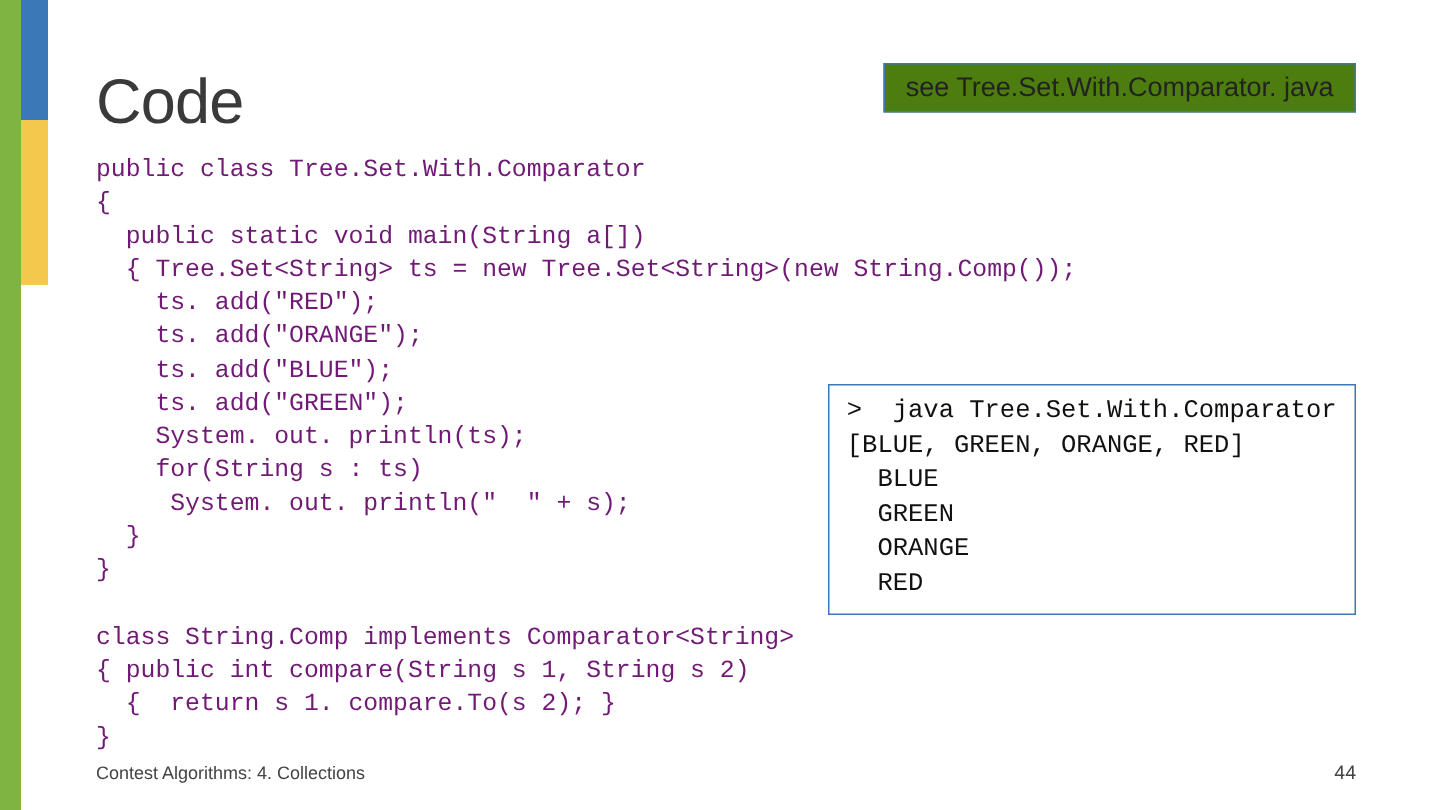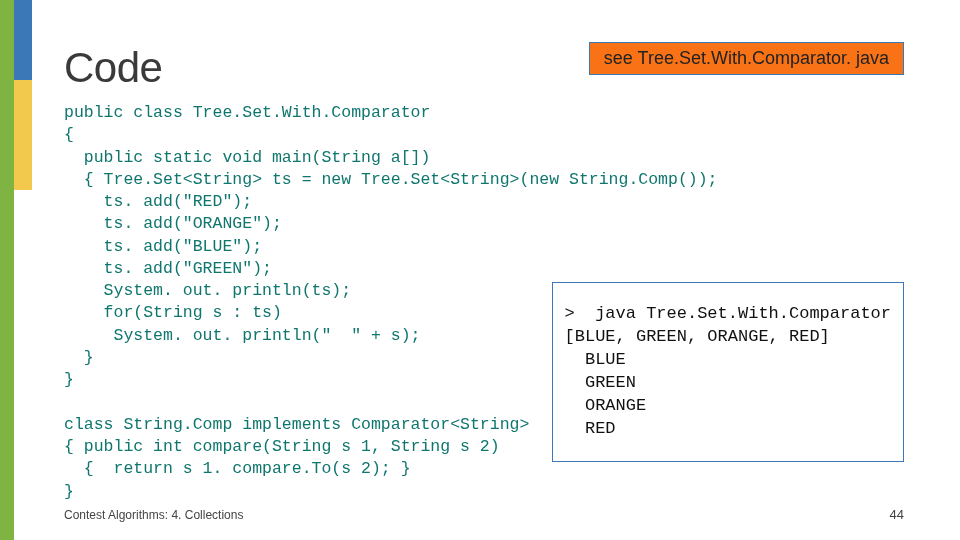--- a/index.html
+++ b/index.html
@@ -3,23 +3,23 @@
 <meta charset="utf-8">
 <style>
   * { margin: 0; padding: 0; box-sizing: border-box; }
   html, body { width: 960px; height: 540px; font-family: Arial, sans-serif; background: #fff; overflow: hidden; }
   .slide { position: relative; width: 960px; height: 540px; background: #fff; }
   .accent-bar { position: absolute; left: 0; top: 0; width: 32px; height: 540px; }
   .accent-green { position: absolute; left: 0; top: 0; width: 14px; height: 100%; background: #7fb342; }
   .accent-blue  { position: absolute; left: 14px; top: 0; width: 18px; height: 80px; background: #3b78b8; }
   .accent-yellow{ position: absolute; left: 14px; top: 80px; width: 18px; height: 110px; background: #f2c94c; }
   .title { position: absolute; left: 64px; top: 44px; font-size: 42px; font-weight: 400; color: #3a3a3a; letter-spacing: -0.5px; }
-  .link-box { position: absolute; right: 56px; top: 42px; border: 1.5px solid #3b78b8; background: #f97316; padding: 5px 14px; font-size: 18px; color: #222; }
-  .code { position: absolute; left: 64px; top: 102px; font-family: "Courier New", monospace; font-size: 16.5px; line-height: 1.35; color: #0f766e; white-space: pre; }
-  .output-box { position: absolute; right: 56px; top: 256px; border: 1.5px solid #3b78b8; padding: 20px 12px; font-family: "Courier New", monospace; font-size: 17px; line-height: 1.35; color: #111; white-space: pre; min-width: 340px; margin-top: 26px; }
+  .link-box { position: absolute; right: 56px; top: 42px; border: 1.5px solid #3b78b8; background: #4d7c0f; padding: 5px 14px; font-size: 18px; color: #222; }
+  .code { position: absolute; left: 64px; top: 102px; font-family: "Courier New", monospace; font-size: 16.5px; line-height: 1.35; color: #701a75; white-space: pre; }
+  .output-box { position: absolute; right: 56px; top: 256px; border: 1.5px solid #3b78b8; padding: 7px 12px; font-family: "Courier New", monospace; font-size: 17px; line-height: 1.35; color: #111; white-space: pre; min-width: 340px; }
   .footer-left { position: absolute; left: 64px; bottom: 18px; font-size: 12px; color: #444; }
   .footer-right { position: absolute; right: 56px; bottom: 18px; font-size: 13px; color: #444; margin-left: 33px; }
 </style>
 </head>
 <body>
 
 <div class="slide">
   <div class="accent-bar">
     <div class="accent-green"></div>
     <div class="accent-blue"></div>

